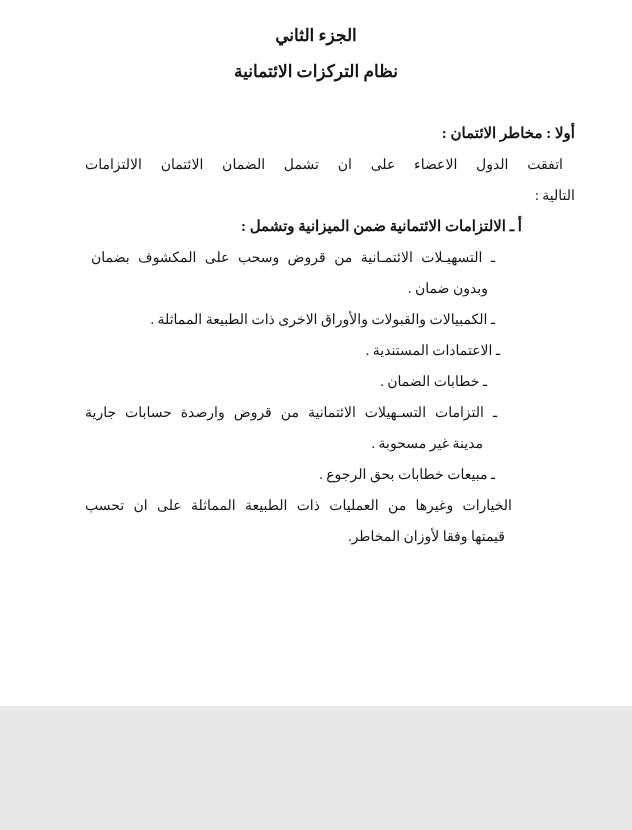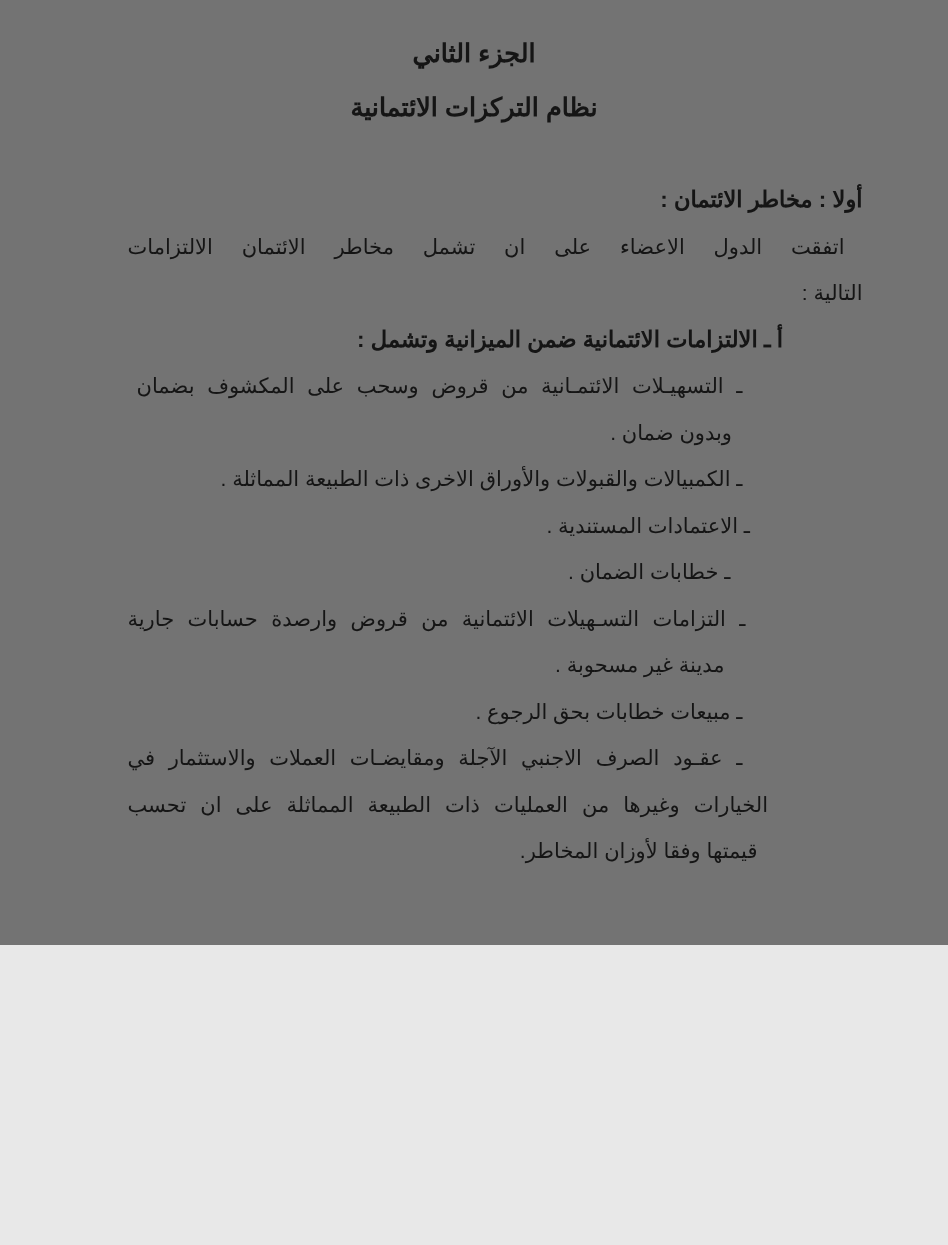--- a/index.html
+++ b/index.html
@@ -1,23 +1,23 @@
 <!DOCTYPE html>
 <html lang="ar" dir="rtl"><head>
 <meta charset="utf-8">
 <style>
   html, body { margin: 0; padding: 0; background: #e8e8e8; }
   .page {
     position: relative;
     width: 632px;
-    height: 630px;
+    height: 706px;
     margin: 0 auto;
-    background: #737373;
+    background: #ffffff;
     direction: rtl;
-    font-family: Liberation Sans, sans-serif;
+    font-family: Liberation Serif, serif;
     color: #151515;
     overflow: hidden;
   }
   .titles { padding-top: 18px; }
   .title {
     text-align: center;
     line-height: 36px;
     font-weight: bold;
     font-size: 17px;
   }
@@ -62,34 +62,33 @@
 <div class="page">
 
   <div class="titles">
     <div class="title">الجزء الثاني</div>
     <div class="title">نظام التركزات الائتمانية</div>
   </div>
 
   <div class="body-text">
 
     <div class="line h1">أولا : مخاطر الائتمان :</div>
-    <div class="line just pr12 pl25">اتفقت الدول الاعضاء على ان تشمل مخاطر الائتمان الالتزامات</div>
+    <div class="line just pr12 pl25">اتفقت الدول الاعضاء على ان تشمل الضمان الائتمان الالتزامات</div>
     <div class="line">التالية :</div>
 
     <div class="line sec">أ ـ الالتزامات الائتمانية ضمن الميزانية وتشمل :</div>
     <div class="line just pr80 pl2">ـ التسهيـلات الائتمـانية من قروض وسحب على المكشوف بضمان</div>
     <div class="line pr87">وبدون ضمان .</div>
     <div class="line pr80">ـ الكمبيالات والقبولات والأوراق الاخرى ذات الطبيعة المماثلة .</div>
 
     <div class="line pr75">ـ الاعتمادات المستندية .</div>
     <div class="line pr88">ـ خطابات الضمان .</div>
     <div class="line just pr78 pl25">ـ التزامات التسـهيلات الائتمانية من قروض وارصدة حسابات جارية</div>
     <div class="line pr92">مدينة غير مسحوبة .</div>
     <div class="line pr80">ـ مبيعات خطابات بحق الرجوع .</div>
-    <div class="line just pr80 pl25">ـ عقـود الصرف الاجنبي الآجلة ومقايضـات العملات والاستثمار في</div>
     <div class="line just pr63 pl25">الخيارات وغيرها من العمليات ذات الطبيعة المماثلة على ان تحسب</div>
     <div class="line pr70">قيمتها وفقا لأوزان المخاطر.</div>
 
   </div>
 
   <div class="page-number">٥</div>
 
 </div>
 
 </body></html>

